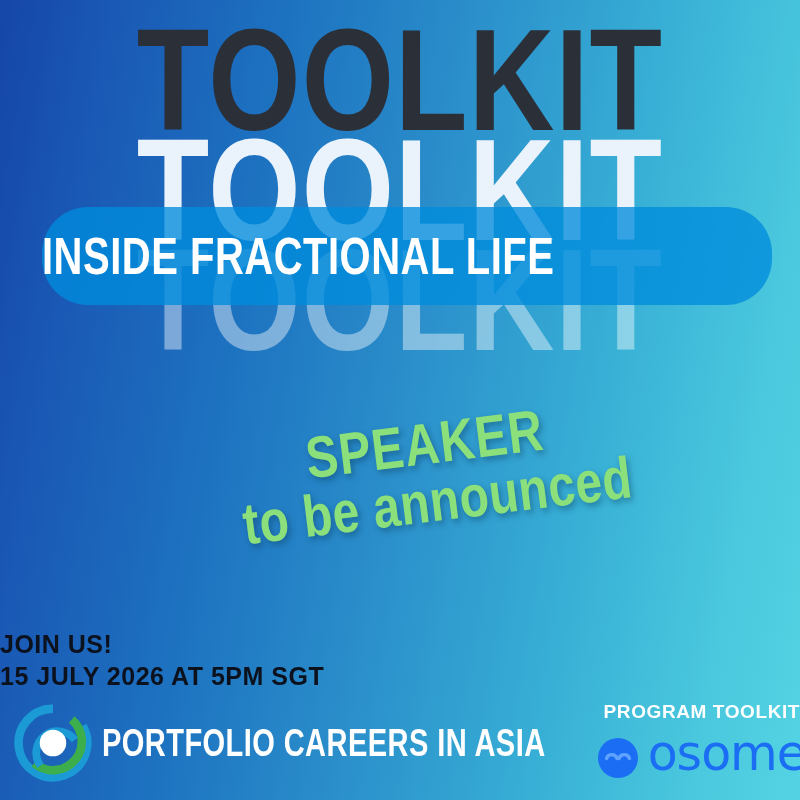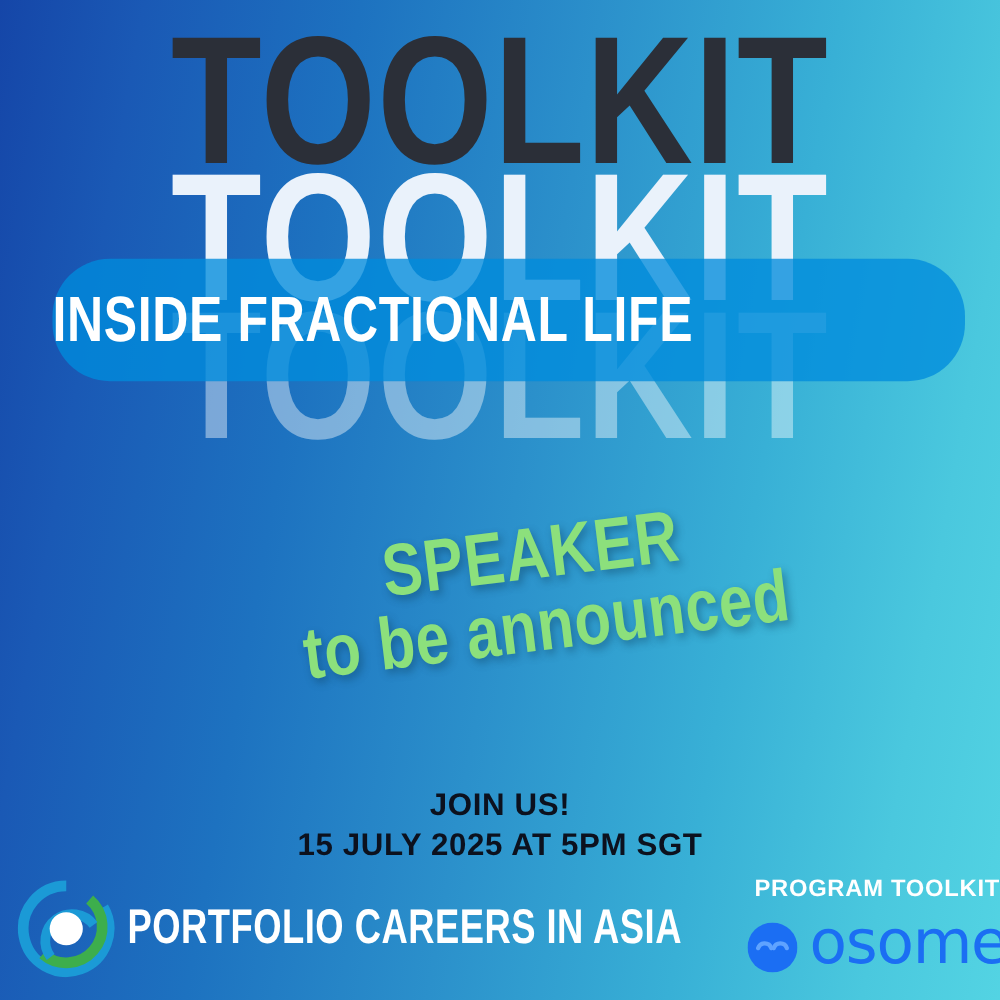--- a/index.html
+++ b/index.html
@@ -131,21 +131,21 @@
     transform: rotate(-7deg) scaleY(1.22);
     transform-origin: left center;
   }
 
   
   .joinus {
     position: absolute;
     left: 0;
     top: 628px;
     width: 800px;
-    text-align: center;
+    text-align: left;
     z-index: 6;
   }
 
   .joinus-line {
     font-family: "Liberation Sans", sans-serif;
     font-weight: bold;
     color: #0c111e;
     letter-spacing: 0.5px;
     line-height: 1.28;
   }
@@ -241,21 +241,21 @@
     <div class="banner-text">INSIDE FRACTIONAL LIFE</div>
   </div>
 
   <div class="speaker-block">
     <div class="speaker-line speaker-line-1">SPEAKER</div>
     <div class="speaker-line speaker-line-2">to be announced</div>
   </div>
 
   <div class="joinus">
     <div class="joinus-line joinus-line-1">JOIN US!</div>
-    <div class="joinus-line joinus-line-2">15 JULY 2025 AT 5PM SGT</div>
+    <div class="joinus-line joinus-line-2">15 JULY 2026 AT 5PM SGT</div>
   </div>
 
   <div class="brand">
     <svg class="brand-mark" viewBox="0 0 100 100">
 
       <path d="M50 6 A44 44 0 1 0 88 28" fill="none" stroke="#1b9ad6" stroke-width="11" stroke-linecap="butt"></path>
 
       <path d="M74 20 A31 31 0 1 1 26 76" fill="none" stroke="#3dae4c" stroke-width="11" stroke-linecap="butt"></path>
 
       <path d="M34 79 A26 26 0 1 1 78 46" fill="none" stroke="#1b9ad6" stroke-width="10" stroke-linecap="butt"></path>

